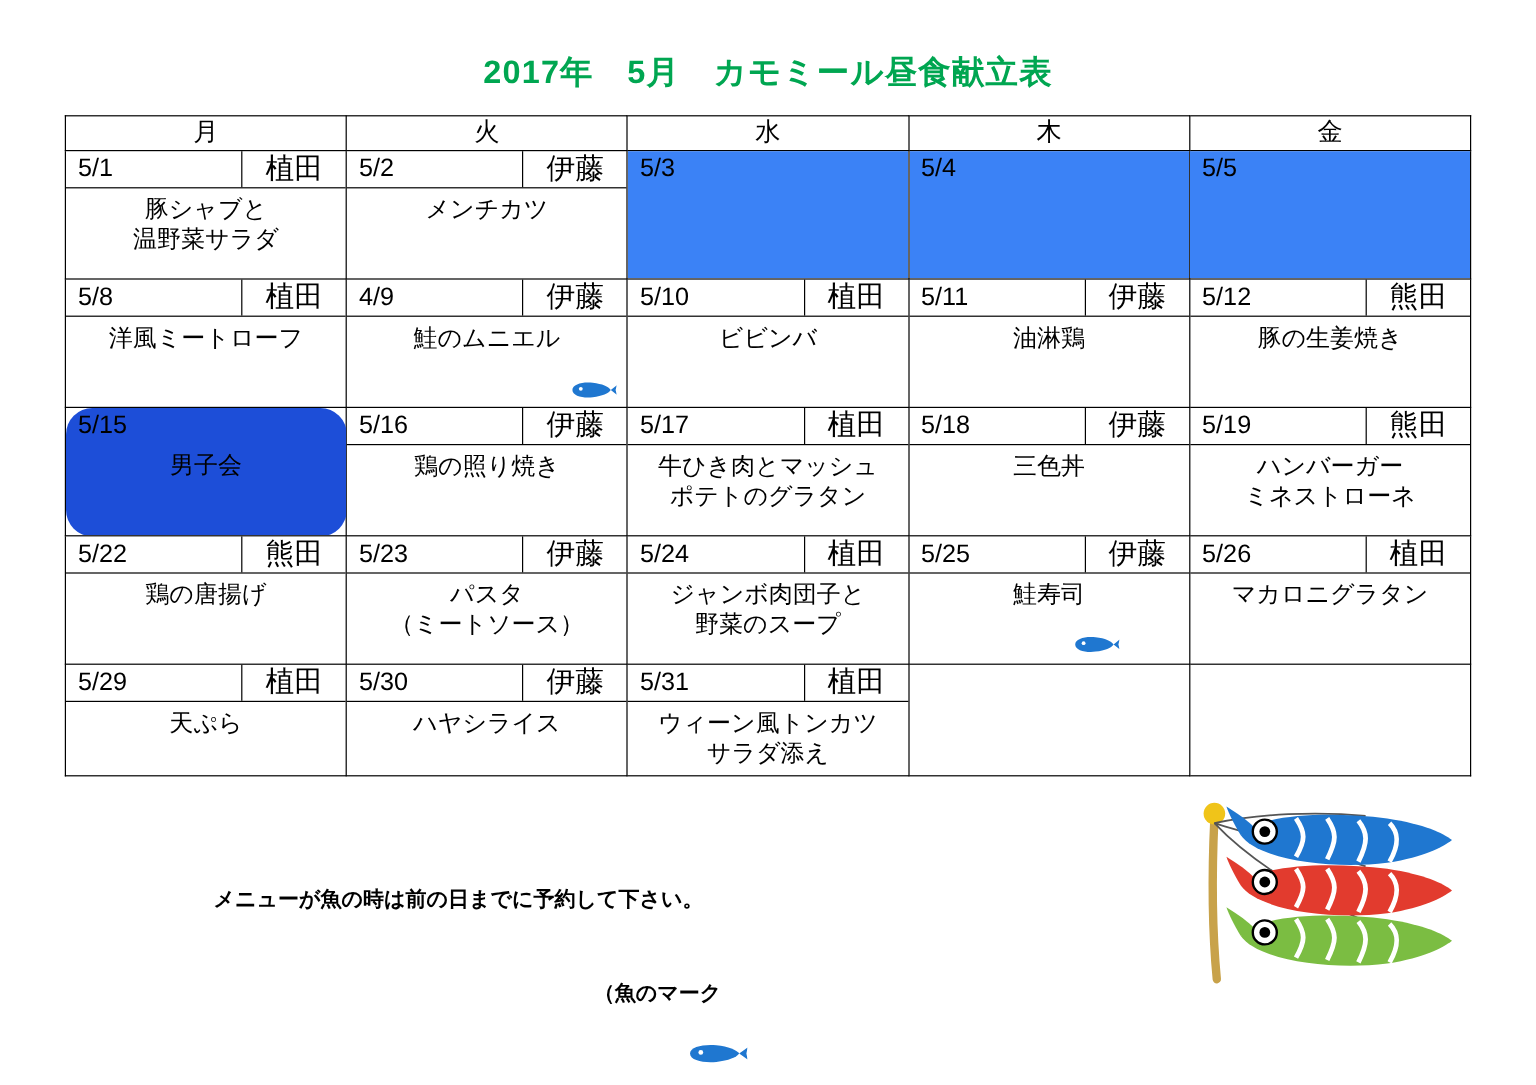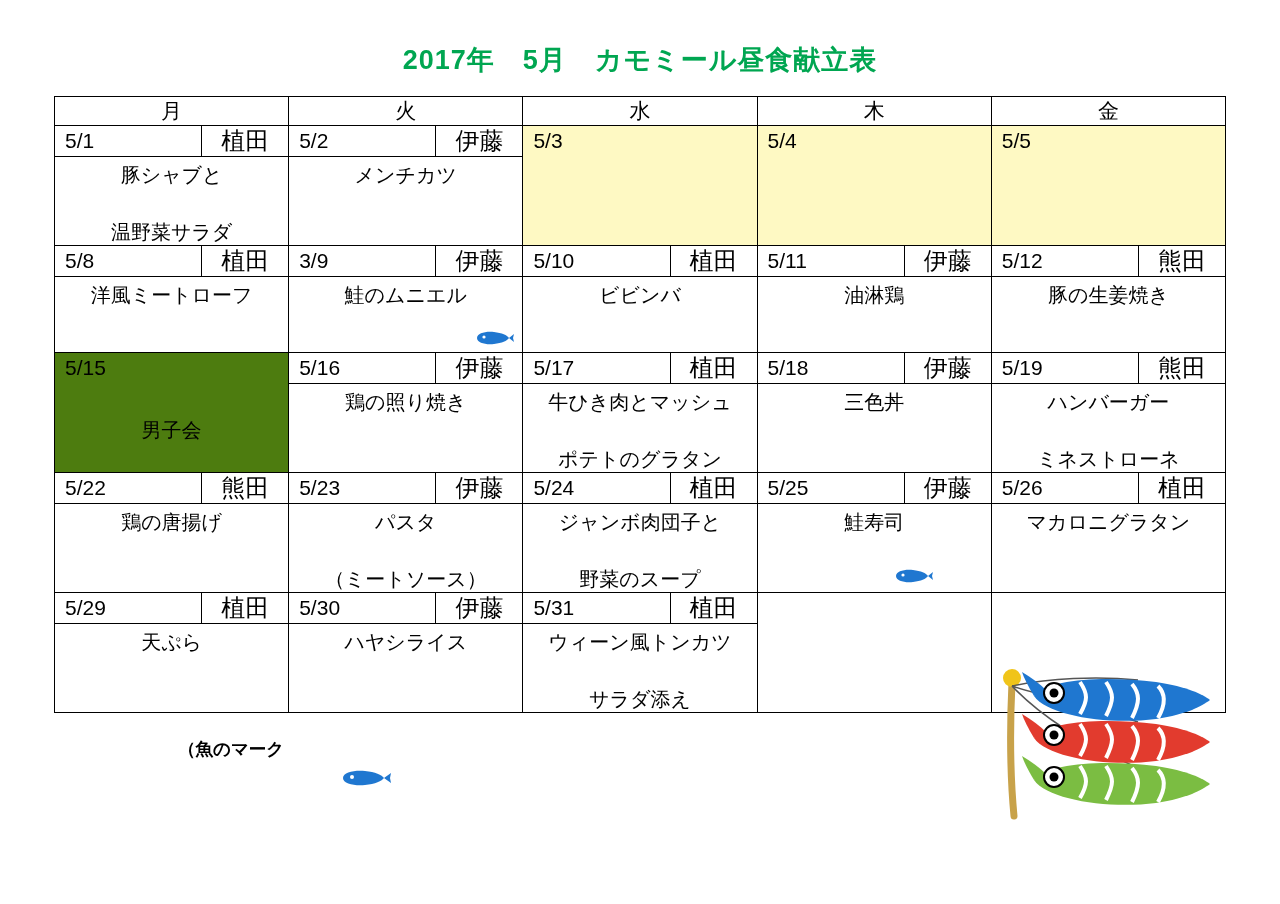--- a/index.html
+++ b/index.html
@@ -92,26 +92,25 @@
     display: flex;
     flex-direction: column;
     align-items: center;
     justify-content: flex-start;
     padding-top: 6px;
     font-size: 20px;
     line-height: 25px;
     color: #000;
     text-align: center;
     position: relative;
-    gap: 32px;
   }
   .menu .line { display: block; white-space: nowrap; }
-  .green { background: #fef9c3; }
-  .yellow { background: #4d7c0f; }
-  .yellow .menu { color: #000; justify-content: center; }
+  .green { background: #3b82f6; }
+  .yellow { background: #1d4ed8; border-radius: 22px; }
+  .yellow .menu { color: #000; }
   .fish {
     position: absolute;
     width: 40px;
     height: 16px;
   }
   .fish svg { display: block; }
   .fish-br { right: 8px; bottom: 6px; }
   .fish-mid { right: 58px; bottom: 8px; }
 
   .notes {
@@ -122,21 +121,21 @@
   }
   .note {
     font-size: 17.5px;
     font-weight: bold;
     color: #000;
     line-height: 26px;
     margin-bottom: 14px;
     white-space: pre;
     position: relative;
   }
-  .note-fishline { display: flex; align-items: center; }
+  .note-fishline { display: flex; align-items: center; flex-direction: column; }
   .inline-fish {
     display: inline-block;
     width: 52px;
     height: 18px;
     margin: 0 6px;
     position: relative;
     top: 2px;
   }
   .koi {
     position: absolute;
@@ -228,21 +227,21 @@
                 <div class="staff">植田</div>
               </div>
               <div class="menu">
                 <span class="line">洋風ミートローフ</span>
               </div>
             </div>
           </td>
           <td class="cell">
             <div class="cell-inner">
               <div class="cellhead">
-                <div class="date">3/9</div>
+                <div class="date">4/9</div>
                 <div class="staff">伊藤</div>
               </div>
               <div class="menu">
                 <span class="line">鮭のムニエル</span>
                 <span class="fish fish-br">
                   <svg viewBox="0 0 40 16" width="40" height="16">
                     <path d="M3 8 C3 3, 12 1, 20 2 C28 3, 33 5, 35 8 C33 11, 28 13, 20 14 C12 15, 3 13, 3 8 Z" fill="#1f77d0"></path>
                     <path d="M35 8 L40 4 L39 8 L40 12 Z" fill="#1f77d0"></path>
                     <circle cx="10" cy="7" r="1.6" fill="#ffffff"></circle>
                   </svg>
@@ -448,20 +447,21 @@
           </td>
           <td class="cell short">
             <div class="cell-inner"></div>
           </td>
         </tr>
       </tbody>
   </table>
 
   <div class="notes">
     <div class="note">
+      <div>メニューが魚の時は前の日までに予約して下さい。</div>
       <div class="note-fishline">
         <span>（魚のマーク</span>
         <span class="inline-fish">
           <svg viewBox="0 0 52 18" width="52" height="18">
             <path d="M4 9 C4 3, 16 1, 26 2 C36 3, 43 6, 45 9 C43 12, 36 15, 26 16 C16 17, 4 15, 4 9 Z" fill="#1f77d0"></path>
             <path d="M45 9 L52 4 L51 9 L52 14 Z" fill="#1f77d0"></path>
             <circle cx="13" cy="8" r="2" fill="#ffffff"></circle>
           </svg>
         </span>
       </div>

